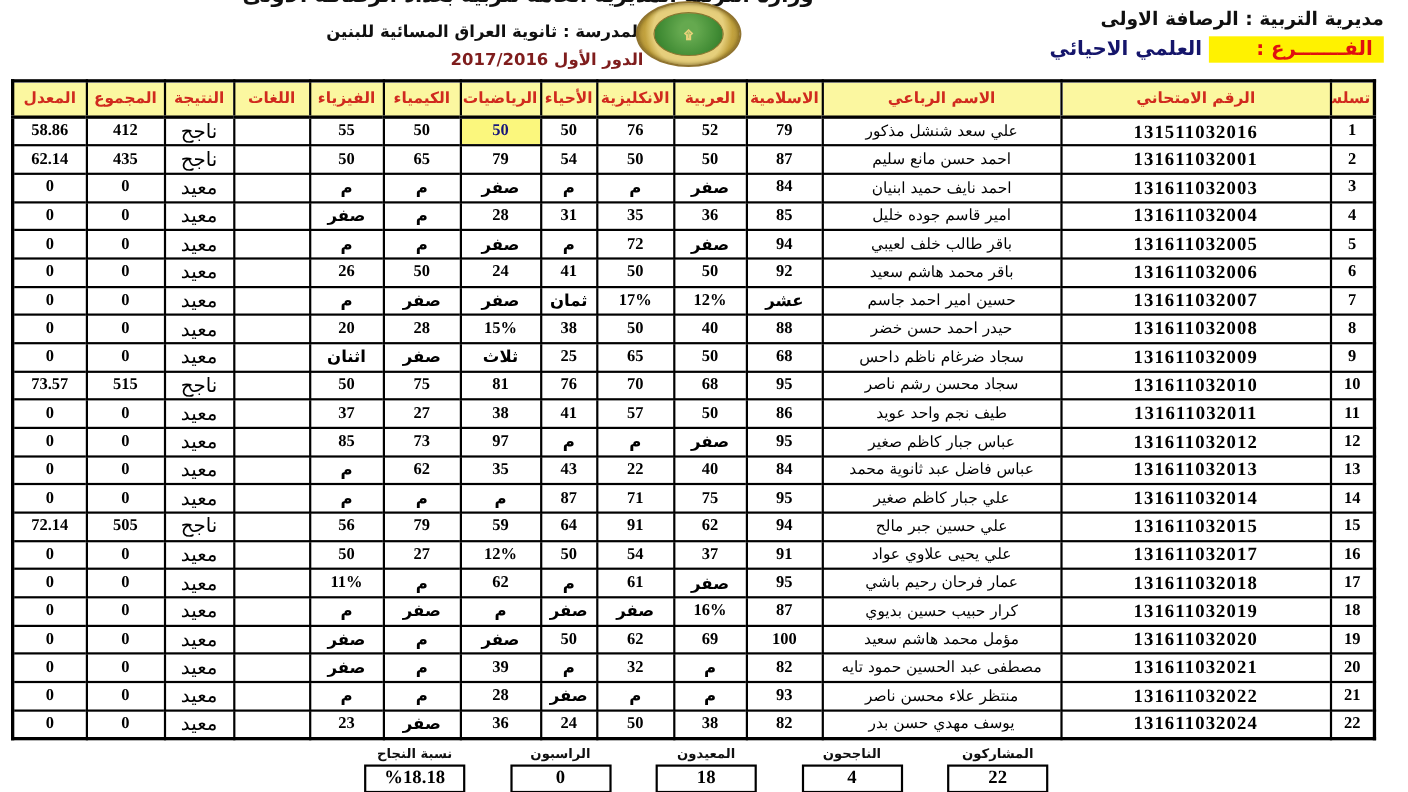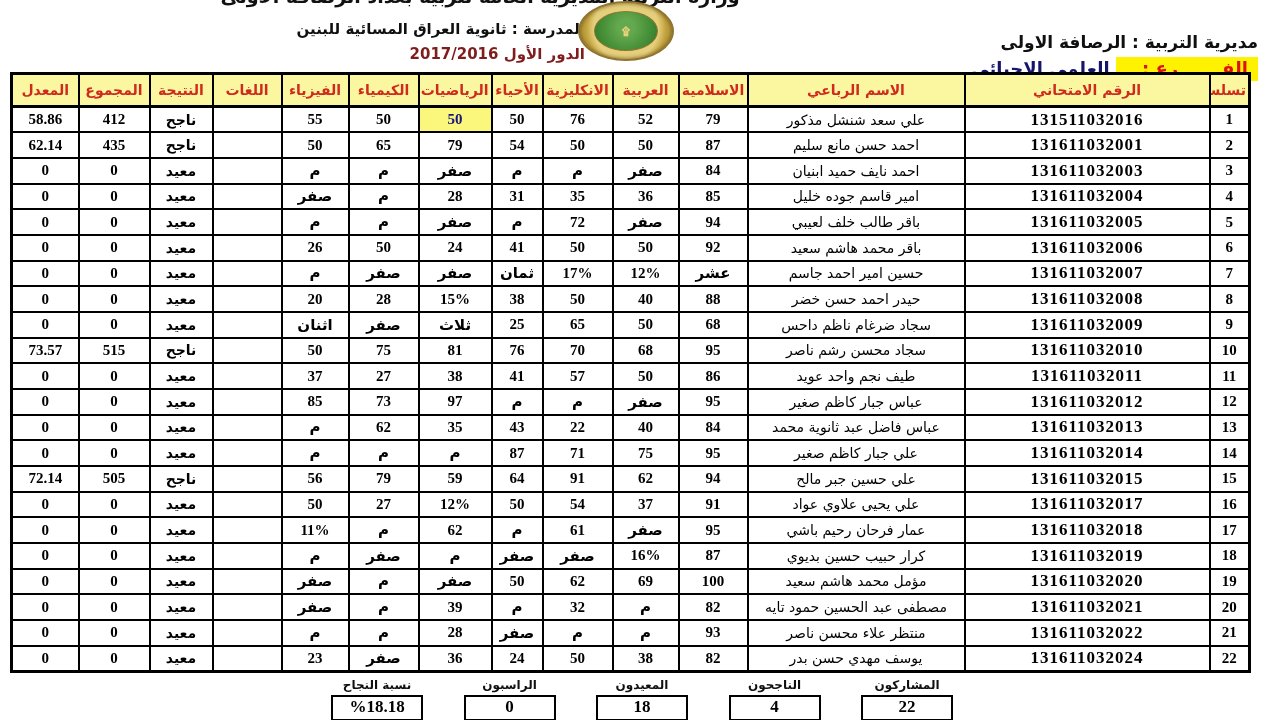--- a/index.html
+++ b/index.html
@@ -11,24 +11,24 @@
   html,body{margin:0;padding:0;}
   body{font-family:"DejaVu Sans",sans-serif;background:#e9e9e9;}
   .page{position:relative;width:1280px;height:720px;overflow:hidden;background:#ffffff;}
 
   
   .top-crop{position:absolute;top:0;left:0;width:100%;height:11px;overflow:hidden;}
   .top-crop .inner{position:relative;top:-15px;width:100%;text-align:center;
     padding-right:320px;font-weight:bold;font-size:19px;color:#111;direction:rtl;}
 
   
-  .hdr-right{position:absolute;top:32px;right:22px;text-align:right;direction:rtl;}
+  .hdr-right{position:absolute;top:8px;right:22px;text-align:right;direction:rtl;}
   .directorate{font-weight:bold;font-size:17px;color:#101010;}
   .branch-line{margin-top:6px;font-weight:bold;font-size:18px;direction:rtl;}
-  .branch-label{background:var(--branch-bg);color:var(--branch-label-text);padding:1px 10px 2px 26px;}
+  .branch-label{background:var(--branch-bg);color:var(--branch-label-text);padding:1px 10px 2px 43px;}
   .branch-value{color:var(--branch-value-text);margin-right:0;}
   .hdr-center{position:absolute;top:20px;left:255px;width:330px;direction:rtl;}
   .school{font-weight:bold;font-size:15px;color:#101010;}
   .session{font-weight:bold;font-size:15px;color:#7f1d1d;margin-top:7px;}
 
   
   .emblem{position:absolute;left:578px;top:1px;width:96px;height:60px;}
   .emblem-ring{width:100%;height:100%;border-radius:50%;
     background:radial-gradient(circle at 50% 45%, #e6cf7c 58%, #c2a23e 72%, #a5883a 100%);
     border:2px solid #907430;display:flex;align-items:center;justify-content:center;
@@ -44,21 +44,21 @@
   table.results th,table.results td{border:2px solid var(--border);padding:0 2px;
     text-align:center;overflow:hidden;white-space:nowrap;}
   table.results thead th{background:var(--header-bg);color:var(--header-text);
     font-weight:bold;font-size:14px;height:33px;border-bottom:3px solid var(--border);}
   table.results tbody tr{height:25.68px;}
   table.results{border:3px solid var(--border);}
   td.c-serial{font-family:"Liberation Serif","DejaVu Sans",serif;font-weight:bold;font-size:15px;}
   td.c-exam{font-family:Liberation Serif, serif;font-weight:bold;font-size:17px;letter-spacing:1px;}
   td.c-name{text-align:right;font-weight:normal;font-size:14px;padding-right:5px;}
   td.c-grade,td.c-total,td.c-avg{font-family:"Liberation Serif","DejaVu Sans",serif;font-weight:bold;font-size:15px;}
-  td.c-result{font-weight:bold;font-size:14px;}
+  td.c-result{font-weight:normal;font-size:18px;}
   td.c-lang{font-weight:bold;font-size:13px;}
   td.hl{background:var(--highlight-bg);color:var(--highlight-text);}
 
   
   .summary{position:absolute;left:318px;top:678px;width:648px;display:flex;
     direction:rtl;justify-content:space-between;}
   .sum-item{width:118px;text-align:center;}
   .sum-label{font-weight:bold;font-size:12px;color:#101010;}
   .sum-box{margin:3px auto 0;width:92px;height:26px;border:2.5px solid var(--border);
     font-family:"Liberation Serif","DejaVu Sans",serif;font-weight:bold;font-size:17px;

